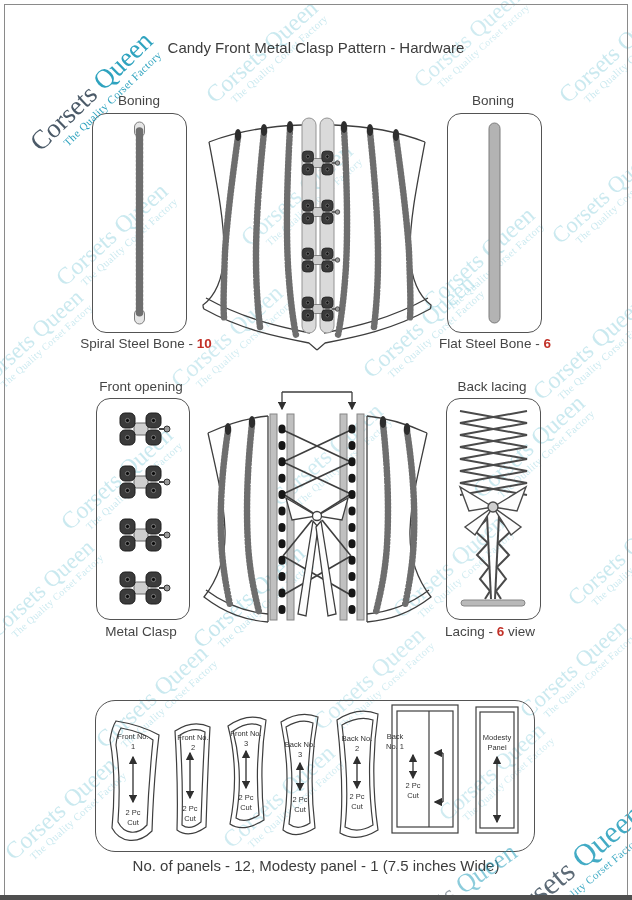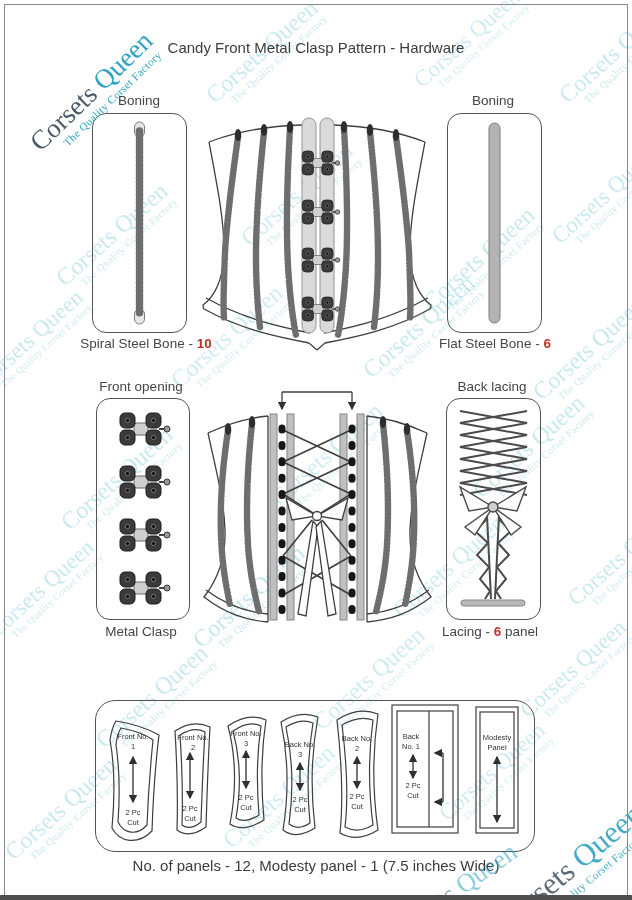--- a/index.html
+++ b/index.html
@@ -251,21 +251,21 @@
         <g fill="#fdfdfd" stroke="#4a4a4a" stroke-width="1.4">
           <path d="M46,108 L13,88 L22,112 Z"></path>
           <path d="M46,108 L79,88 L70,112 Z"></path>
           <path d="M46,108 L18,128 L28,136 Z"></path>
           <path d="M46,108 L74,128 L64,136 Z"></path>
           <circle cx="46" cy="108" r="5" fill="#cfcfcf"></circle>
         </g>
         <rect x="14" y="201" width="64" height="6" rx="3" fill="#b9b9b9" stroke="#868686"></rect>
       </svg>
     </div>
-    <div class="caption" style="left:415px;top:624px;width:150px"><span>Lacing  - </span><span class="red">6</span><span> panel</span></div>
+    <div class="caption" style="left:415px;top:624px;width:150px"><span>Lacing  - </span><span class="red">6</span><span> view</span></div>
 
     <svg class="abs" style="left:190px;top:383px" width="250" height="250" viewBox="190 383 250 250">
       <g stroke="#3e3e3e" stroke-width="1.3" fill="none">
         <path d="M282,392 L352,392"></path>
         <line x1="282" y1="392" x2="282" y2="409" marker-end="url(#arr)"></line>
         <line x1="352" y1="392" x2="352" y2="409" marker-end="url(#arr)"></line>
         <path d="M208,433 C230,423 248,418 268,416"></path>
         <path d="M208,433 C216,470 224,500 225,530 C226,562 215,583 204,597 C226,614 246,620 268,622"></path>
         <line x1="268" y1="416" x2="268" y2="622"></line>
         <path d="M206,590 C227,606 247,612 268,614"></path>
@@ -349,21 +349,21 @@
     <div class="piece-label" style="left:116px;top:732px;width:34px">Front No. 1</div>
     <div class="piece-label" style="left:121px;top:808px;width:24px">2 Pc Cut</div>
     <div class="piece-label" style="left:176px;top:733px;width:34px">Front No. 2</div>
     <div class="piece-label" style="left:178px;top:804px;width:24px">2 Pc Cut</div>
     <div class="piece-label" style="left:229px;top:729px;width:34px">Front No. 3</div>
     <div class="piece-label" style="left:234px;top:793px;width:24px">2 Pc Cut</div>
     <div class="piece-label" style="left:283px;top:740px;width:34px">Back No. 3</div>
     <div class="piece-label" style="left:288px;top:795px;width:24px">2 Pc Cut</div>
     <div class="piece-label" style="left:340px;top:734px;width:34px">Back No. 2</div>
     <div class="piece-label" style="left:345px;top:792px;width:24px">2 Pc Cut</div>
-    <div class="piece-label" style="left:396px;top:732px;width:30px">Back No. 1</div>
+    <div class="piece-label" style="left:380px;top:732px;width:30px">Back No. 1</div>
     <div class="piece-label" style="left:401px;top:781px;width:24px">2 Pc Cut</div>
     <div class="piece-label" style="left:477px;top:733px;width:40px">Modesty Panel</div>
 
     <div class="abs footer-note">No. of panels - 12, Modesty panel - 1 (7.5 inches Wide)</div>
   </div>
 
   <div class="page-border"></div>
   <div class="bottom-band"></div>
 </div>
 

